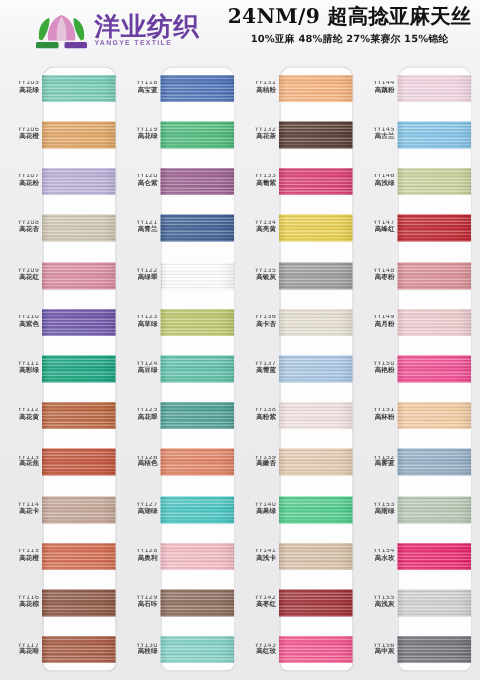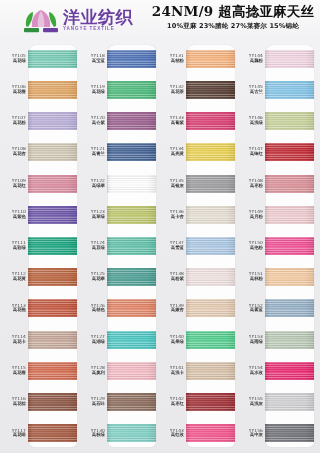--- a/index.html
+++ b/index.html
@@ -161,21 +161,21 @@
         </svg>
       </div>
       <div class="logo-text">
         <div class="logo-cn">洋业纺织</div>
         <div class="logo-en">YANGYE TEXTILE</div>
       </div>
     </div>
 
     <div class="title-block">
       <div class="title-main">24NM/9 超高捻亚麻天丝</div>
-      <div class="title-sub">10%亚麻 23%腈纶 27%莱赛尔 15%锦纶</div>
+      <div class="title-sub">10%亚麻 48%腈纶 27%莱赛尔 15%锦纶</div>
     </div>
   </div>
 
   <div class="grid" id="grid">
       <div class="col">
         <div class="card-bg"></div>
         <div class="rows">
           <div class="row">
             <div class="lbl">
               <span class="code">YY105</span>

